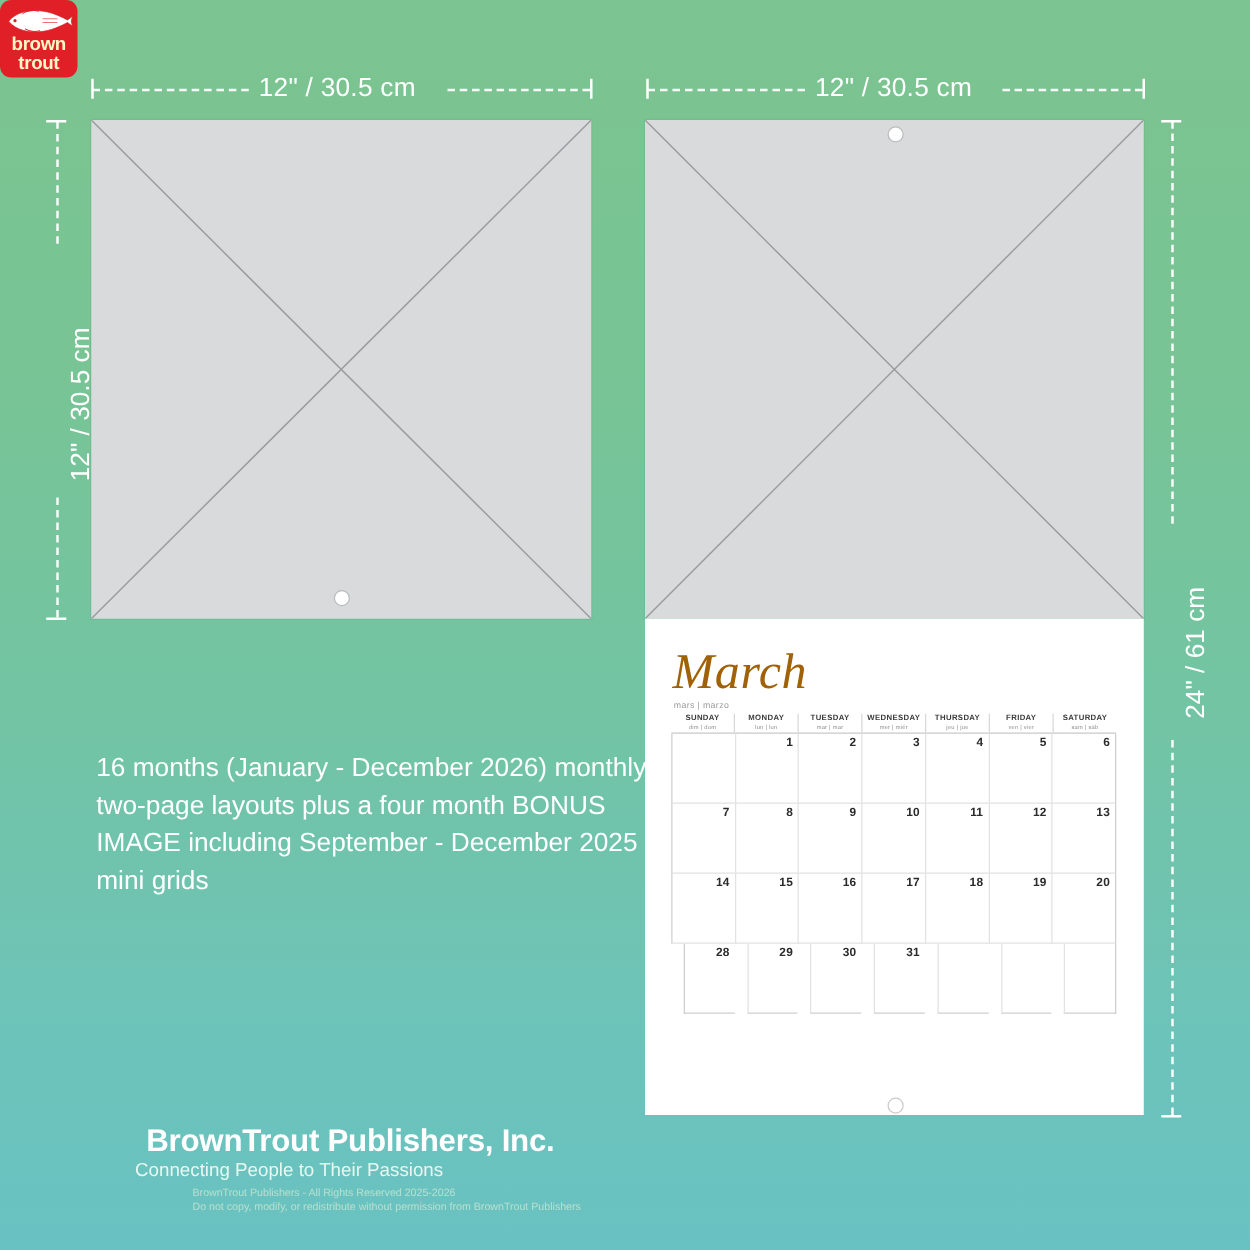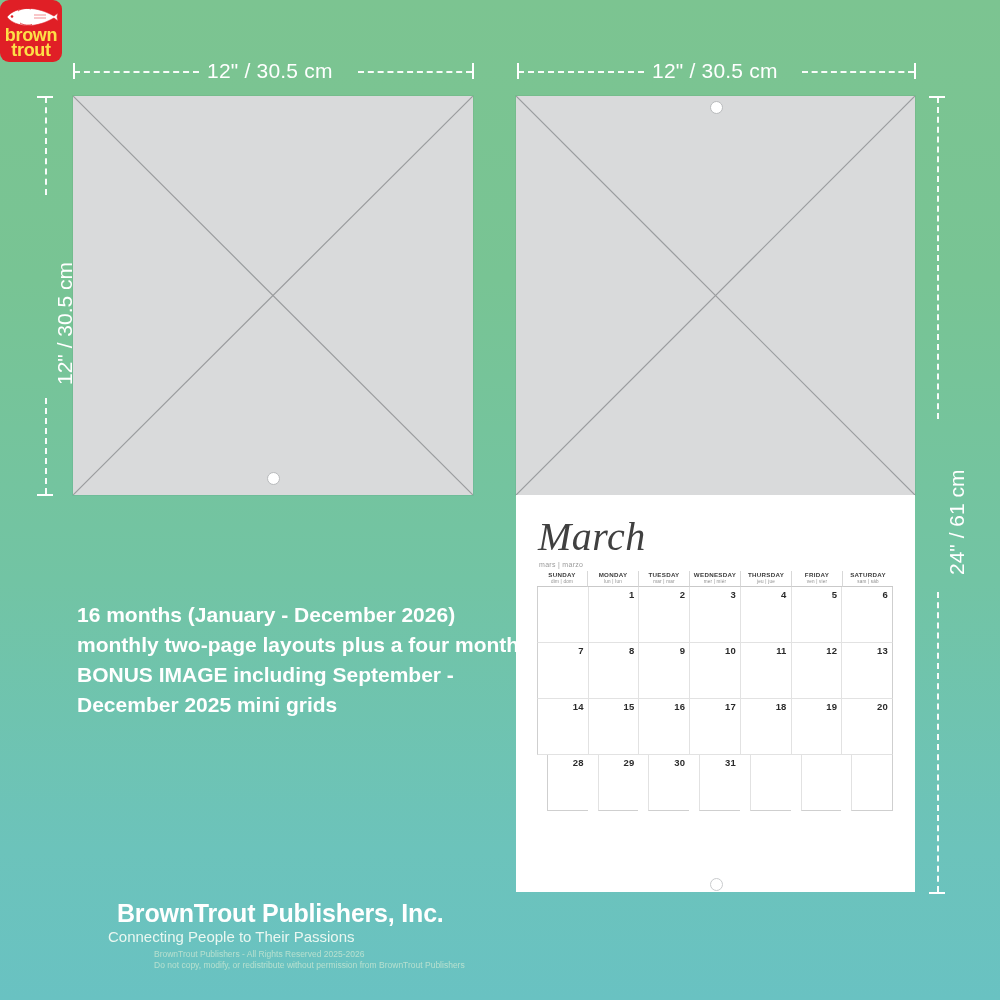--- a/index.html
+++ b/index.html
@@ -45,21 +45,21 @@
   }
   .hole-open{
     position:absolute;width:11px;height:11px;border-radius:50%;
     background:transparent;border:1px solid #c9cbcd;
   }
 
   
   .calpage{position:absolute;background:#ffffff;}
   .cal-month{
     position:absolute;font-family:"Liberation Serif",serif;
-    color:#404040;font-size:40px;font-style:italic;letter-spacing:.5px;
+    color:#a16207;font-size:40px;font-style:italic;letter-spacing:.5px;
   }
   .cal-sub{
     position:absolute;font-size:7px;color:#9a9a9a;letter-spacing:.3px;
   }
   .grid{position:absolute;}
   .hdr-row{display:flex;width:100%;}
   .hdr-cell{
     flex:1;text-align:center;border-bottom:1px solid #c9c9c9;
     padding-bottom:2px;
   }
@@ -79,32 +79,32 @@
     font-weight:600;letter-spacing:.2px;
   }
 
   
   .title{
     position:absolute;color:#ffffff;font-size:37px;font-weight:400;
     letter-spacing:.1px;white-space:nowrap;
   }
   .desc{
     position:absolute;color:#ffffff;font-size:21px;line-height:30px;
-    font-weight:700;width:450px;
+    font-weight:400;width:450px;
   }
 
   
   .logo{
     position:absolute;width:62px;height:62px;background:#e01f26;
     border-radius:9px;overflow:hidden;
   }
   .logo-fish{position:absolute;left:4px;top:5px;width:54px;height:24px;}
   .logo-word{
     position:absolute;left:0;right:0;top:28px;text-align:center;
-    color:#fde047;font-weight:700;font-size:18px;line-height:15px;
+    color:#fef9c3;font-weight:700;font-size:15px;line-height:15px;
     letter-spacing:-.3px;font-family:"Liberation Sans",sans-serif;
   }
   .brand{
     position:absolute;color:#fff;font-size:25px;font-weight:700;
     letter-spacing:-.2px;white-space:nowrap;
   }
   .tagline{
     position:absolute;color:#eaf7f1;font-size:15px;font-weight:400;
     white-space:nowrap;
   }

